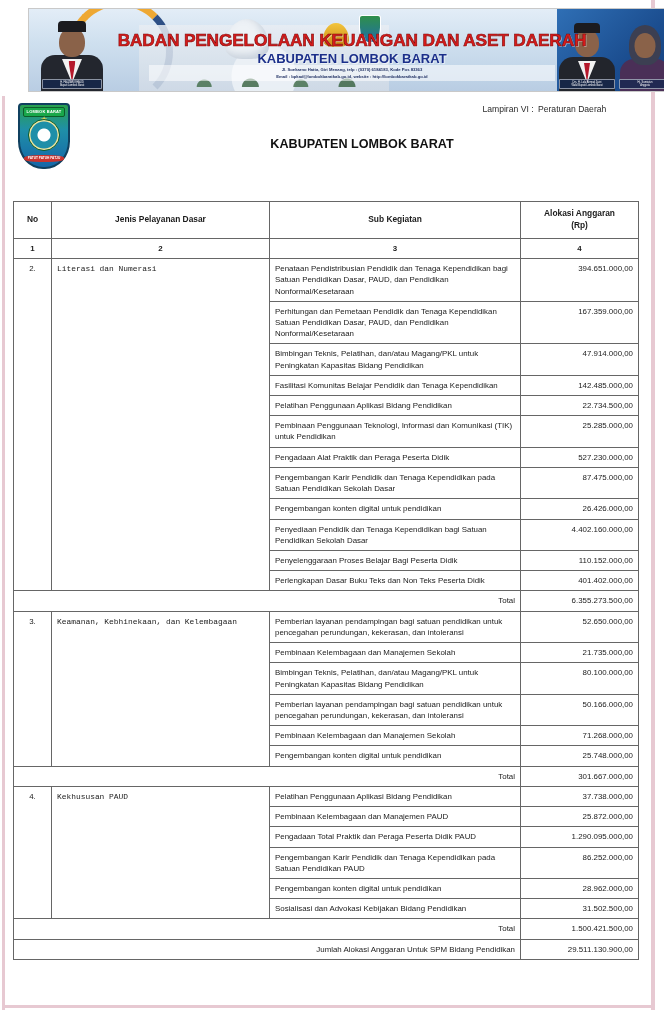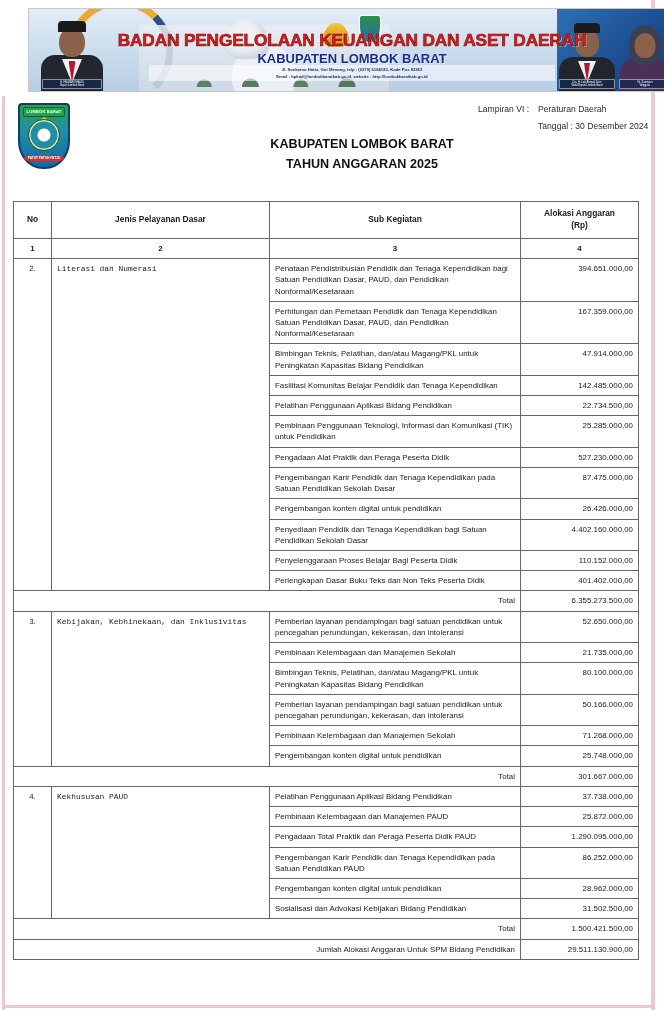--- a/index.html
+++ b/index.html
@@ -313,21 +313,21 @@
 
   
   .lampiran {
     position: absolute;
     left: 478px;
     top: 101px;
     font-size: 8.6px;
     color: #2b2b2b;
     line-height: 1.95;
   }
-  .lampiran .lrow { display: flex; }
+  .lampiran .lrow { display: flex; text-align: center; }
   .lampiran .lkey { width: 60px; }
   .lampiran .lval { white-space: nowrap; }
   .lampiran .lrow.indent .lkey { width: 60px; }
 
   
   .doc-title {
     position: absolute;
     left: 80px;
     right: 20px;
     top: 134px;
@@ -452,29 +452,24 @@
     <div class="crest-star">★</div>
     <div class="crest-inner"></div>
     <div class="crest-motto">PATUT PATUH PATJU</div>
   </div>
 
   <div class="lampiran">
     <div class="lrow">
       <span class="lkey">Lampiran VI :</span>
       <span class="lval">Peraturan Daerah</span>
     </div>
-    <div class="lrow indent">
-      <span class="lkey"></span>
-      <span class="lval">Tanggal : 30 Desember 2024</span>
-    </div>
   </div>
 
   <div class="doc-title">
     <div>KABUPATEN LOMBOK BARAT</div>
-    <div>TAHUN ANGGARAN 2025</div>
   </div>
 
   <div class="tbl-wrap">
     <table class="spm">
       <colgroup>
         <col class="col-no">
           <col class="col-jenis">
           <col class="col-sub">
           <col class="col-alok">
       </colgroup>
@@ -545,21 +540,21 @@
           <tr>
             <td>Perlengkapan Dasar Buku Teks dan Non Teks Peserta Didik</td>
             <td class="num">401.402.000,00</td>
           </tr>
           <tr>
             <td class="total-label" colspan="3">Total</td>
             <td class="num">6.355.273.500,00</td>
           </tr>
           <tr>
             <td class="no-cell" rowspan="6">3.</td>
-            <td class="jenis-cell" rowspan="6">Kebijakan, Kebhinekaan, dan Inklusivitas</td>
+            <td class="jenis-cell" rowspan="6">Keamanan, Kebhinekaan, dan Kelembagaan</td>
             <td>Pemberian layanan pendampingan bagi satuan pendidikan untuk pencegahan perundungan, kekerasan, dan intoleransi</td>
             <td class="num">52.650.000,00</td>
           </tr>
           <tr>
             <td>Pembinaan Kelembagaan dan Manajemen Sekolah</td>
             <td class="num">21.735.000,00</td>
           </tr>
           <tr>
             <td>Bimbingan Teknis, Pelatihan, dan/atau Magang/PKL untuk Peningkatan Kapasitas Bidang Pendidikan</td>
             <td class="num">80.100.000,00</td>

